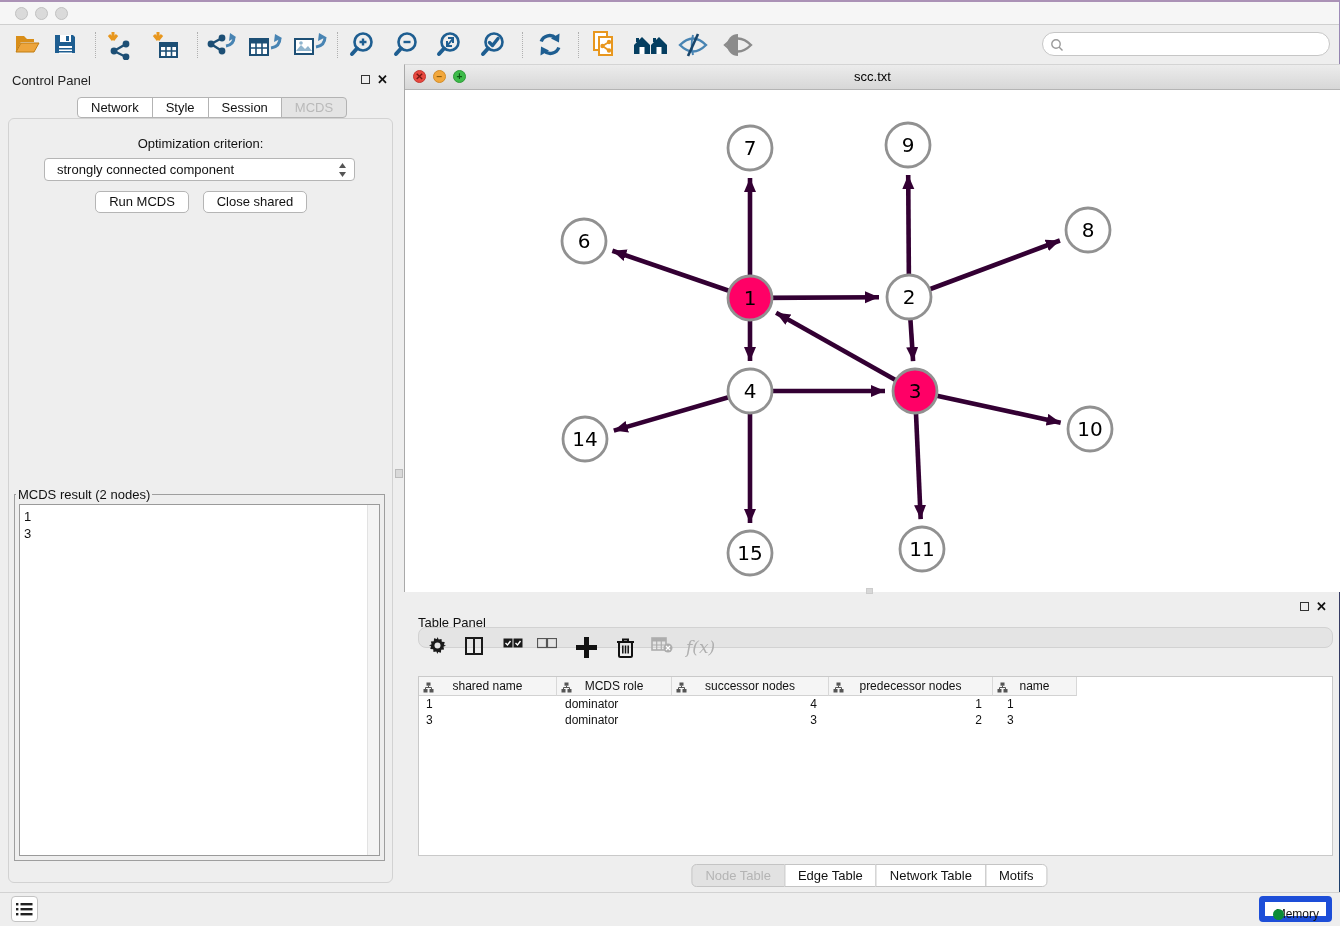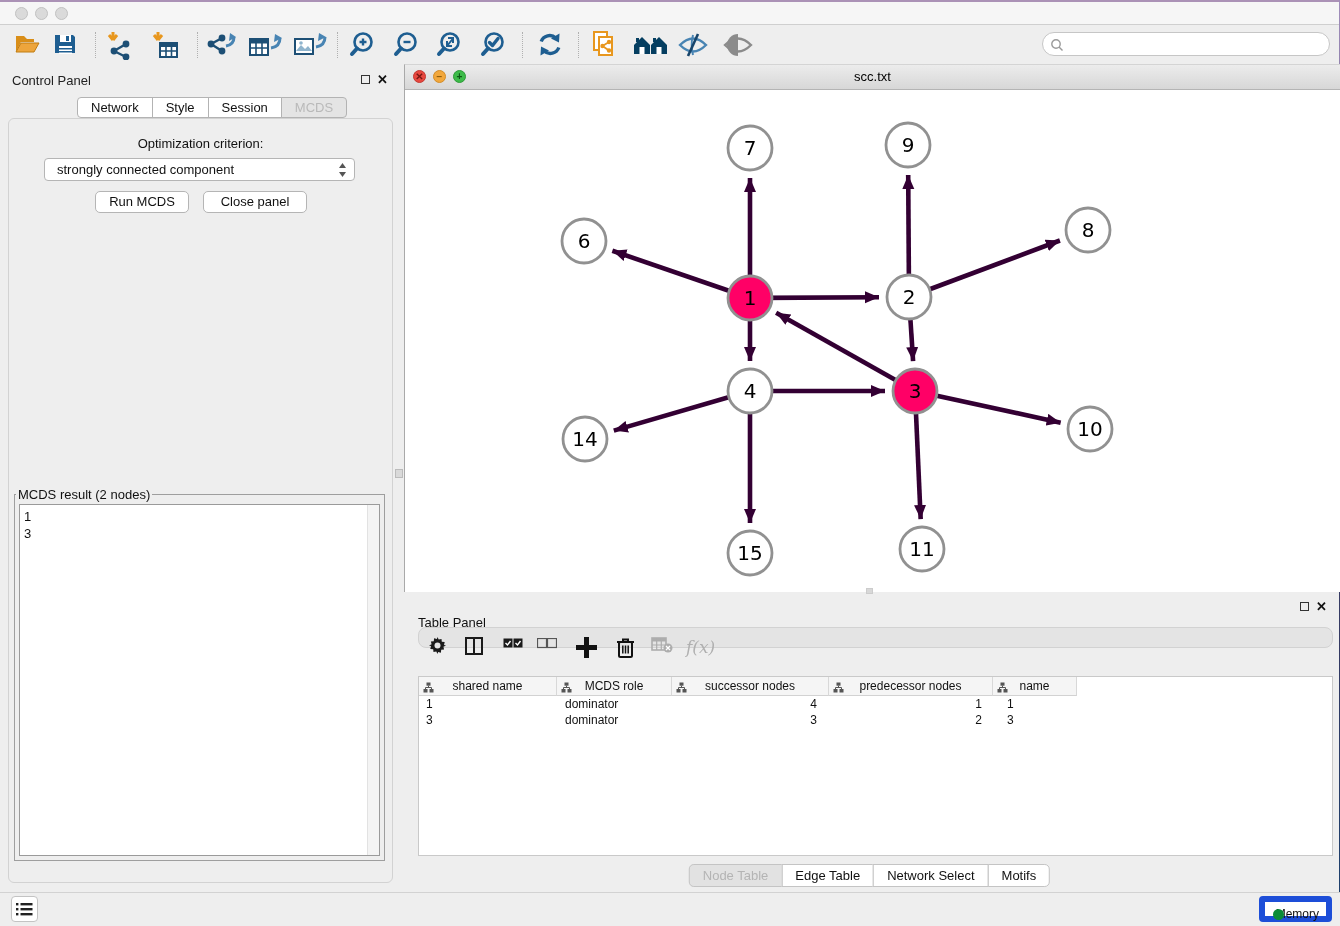--- a/index.html
+++ b/index.html
@@ -255,21 +255,21 @@
   <div id="cp-inner">
     <div id="opt-label">Optimization criterion:</div>
     <div id="criterion-select">
       <span class="sel-text">strongly connected component</span>
       <svg width="9" height="16" viewBox="0 0 9 16">
           <path d="M4.5 1L8 6H1z" fill="#555"></path>
           <path d="M4.5 15L1 10h7z" fill="#555"></path>
         </svg>
     </div>
     <span class="cp-btn" id="run-btn">Run MCDS</span>
-    <span class="cp-btn" id="close-panel-btn">Close panel</span>
+    <span class="cp-btn" id="close-panel-btn">Close shared</span>
     <fieldset id="result-fieldset">
       <legend>MCDS result (2 nodes)</legend>
       <div id="result-box">
         <div id="result-lines">1
 3</div>
         <div id="result-scroll"></div>
       </div>
     </fieldset>
   </div>
 </div>
@@ -457,21 +457,21 @@
           <div class="td al" style="width: 116px;">dominator</div>
           <div class="td ar" style="width: 158px;">3</div>
           <div class="td ar" style="width: 165px;">2</div>
           <div class="td nm" style="width: 85px;">3</div>
         </div>
       </div>
   </div>
   <div id="tp-tabs">
       <span class="tp-tab active">Node Table</span>
       <span class="tp-tab">Edge Table</span>
-      <span class="tp-tab">Network Select</span>
+      <span class="tp-tab">Network Table</span>
       <span class="tp-tab">Motifs</span>
     </div>
 </div>
 
 <div id="status-bar">
   <span id="list-button">
     <svg width="17" height="15" viewBox="0 0 17 15" style="position:absolute;left:4px;top:5px">
         <g fill="#222">
           <rect x="0" y="1" width="2.4" height="2.4"></rect>
           <rect x="0" y="6" width="2.4" height="2.4"></rect>

